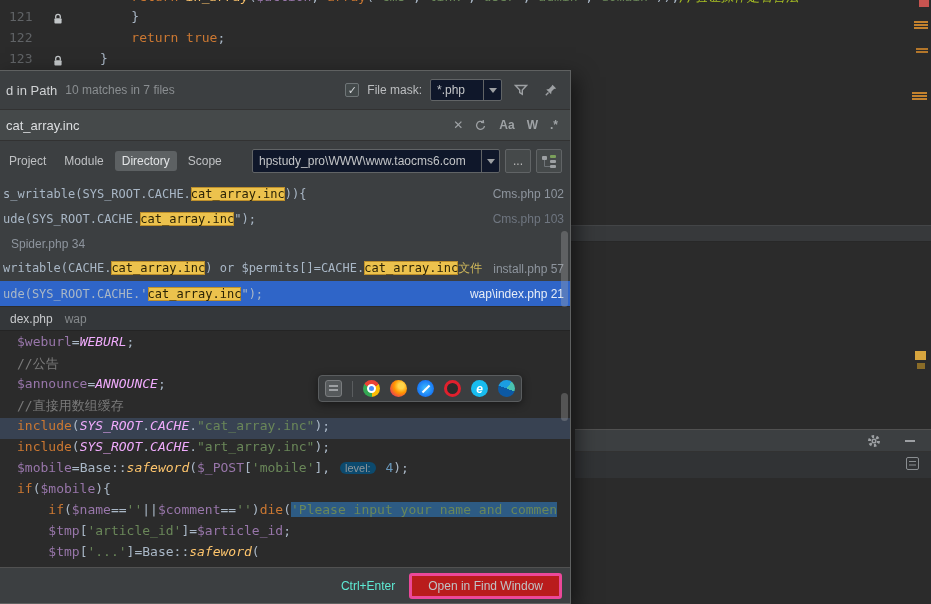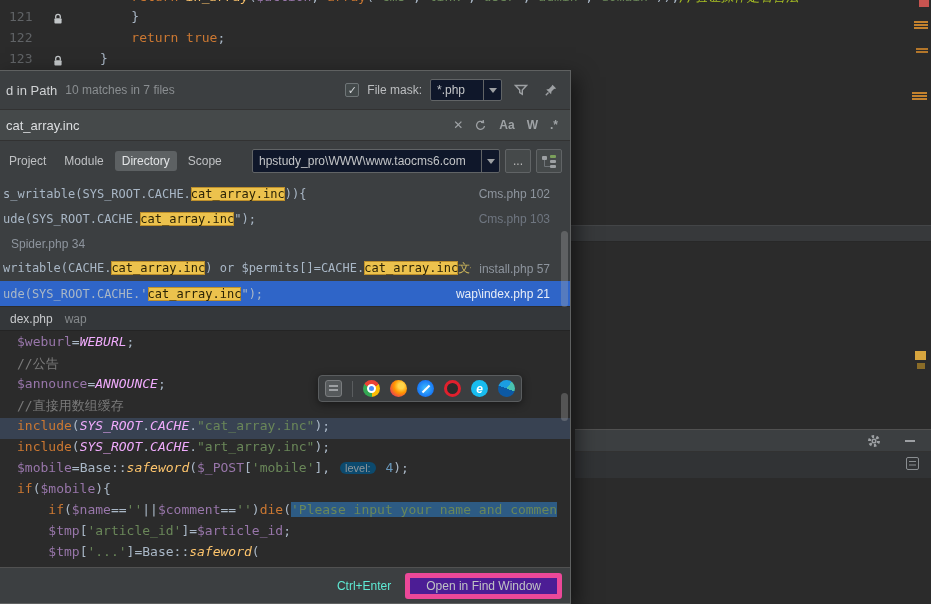--- a/index.html
+++ b/index.html
@@ -61,38 +61,38 @@
   .tog{font-weight:bold;letter-spacing:0}
 
   .scope-row{height:40px;flex:none;display:flex;align-items:center;padding:0 8px 0 2px;font-size:12px;color:#bfc1c3}
   #scopes{display:flex;align-items:center;gap:4px}
   .scope{padding:3px 7px;border-radius:3px}
   .scope.active{background:#5d6163;color:#e2e4e6}
   .dir-combo{margin-left:auto;width:248px;height:24px}
   .btn-sm{width:26px;height:24px;flex:none;background:#45494a;border:1px solid #616466;border-radius:2px;color:#bbb;text-align:center;line-height:20px;margin-left:5px;display:flex;align-items:center;justify-content:center;font-size:12px}
 
   #results{flex:none}
-  .rrow{height:25px;display:flex;align-items:center;padding:0 20px 0 3px;font:12px "DejaVu Sans Mono",monospace;color:#a2a7ab}
+  .rrow{height:25px;display:flex;align-items:center;padding:0 6px 0 3px;font:12px "DejaVu Sans Mono",monospace;color:#a2a7ab}
   .rrow.sel{background:#2f65c8;color:#eceff3}
   .rtext{white-space:pre;overflow:hidden;flex:1}
   .rfile{margin-left:8px;flex:none;color:#8e959e;font:12px "Liberation Sans",sans-serif}
   .rfile.dim{color:#6f7680}
   .rrow.sel .rfile{color:#e7edf6}
 
   .crumbs{height:24px;flex:none;background:#34373a;border-top:1px solid #2c2c2c;display:flex;align-items:center;padding-left:10px;gap:12px;font-size:12px}
   .crumb-file{color:#c8cacc}
   .crumb-dir{color:#85898c}
 
   #preview{flex:1;background:#2b2b2b;overflow:hidden;padding-top:3px;border-top:1px solid #242424;position:relative}
   .pline{height:21px;line-height:21px;font:13px "DejaVu Sans Mono",monospace;white-space:pre;padding-left:17px}
   .pline.hl{background:#384252}
 
   .footer{height:36px;flex:none;border-top:1px solid #515151;display:flex;align-items:center;justify-content:flex-end;gap:14px;padding-right:8px;background:#3c3f41}
   .hint{color:#5eead4;font-size:12px}
-  .open-btn{height:26px;padding:0 16px;background:#4c1d95;border:5px solid #ec4899;border-radius:3px;color:#c0c3c5;font-size:12px;font-family:"Liberation Sans",sans-serif}
+  .open-btn{height:26px;padding:0 16px;background:#b91c1c;border:3px solid #ec4899;border-radius:3px;color:#c0c3c5;font-size:12px;font-family:"Liberation Sans",sans-serif}
 
   .vthumb{position:absolute;width:7px;background:rgba(170,170,170,.32);border-radius:4px;right:2px}
   #thumb-results{top:160px;height:76px}
   #thumb-preview{top:322px;height:28px}
 
   
   #browser-bar{position:absolute;left:318px;top:375px;height:27px;background:#3b3e40;border:1px solid #5a5d5f;border-radius:4px;display:flex;align-items:center;padding:0 6px;gap:10px;box-shadow:0 2px 8px rgba(0,0,0,.45);z-index:20}
   .bicon{width:17px;height:17px;border-radius:50%;flex:none;position:relative}
   .bdivider{width:1px;height:16px;background:#5a5d5f;flex:none}
   .bi-preview{border-radius:3px;background:#565a5c;border:1px solid #7a7d7f}

